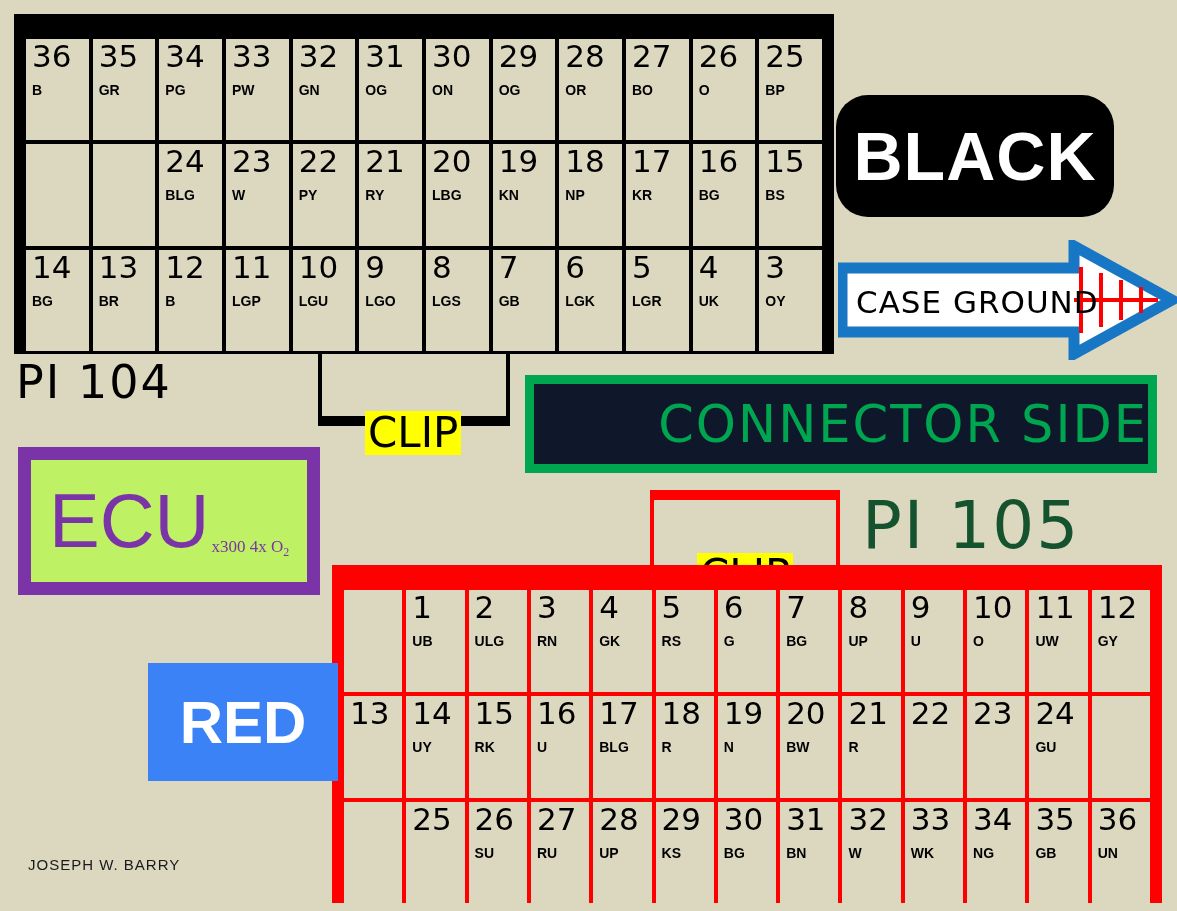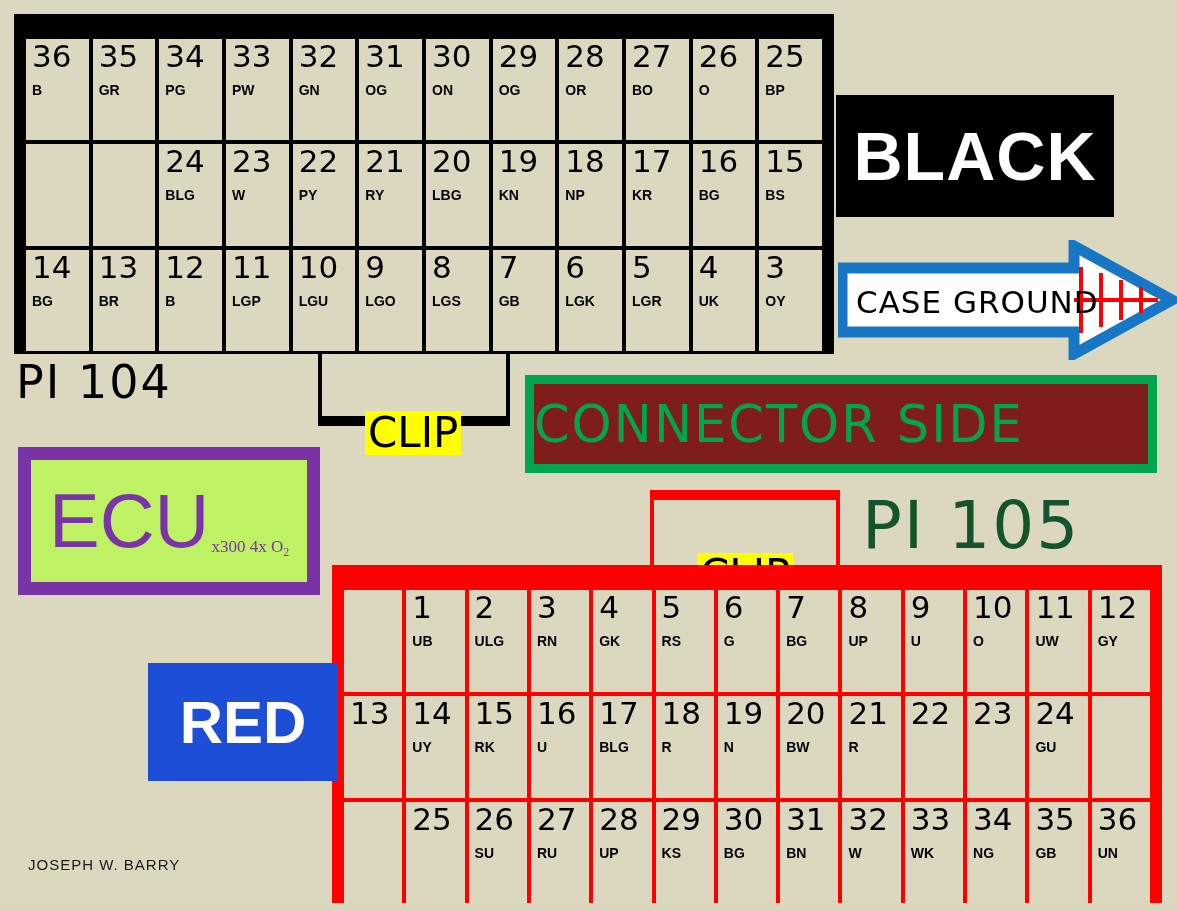--- a/index.html
+++ b/index.html
@@ -94,29 +94,30 @@
     height: 122px;
     background: #000000;
     color: #ffffff;
     font-size: 68px;
     font-weight: bold;
     letter-spacing: 1px;
     display: flex;
     align-items: center;
     justify-content: center;
     font-family: "Liberation Sans", sans-serif;
+    border-radius: 32px;
   }
 
   .label-red {
     position: absolute;
     left: 148px;
     top: 663px;
     width: 190px;
     height: 118px;
-    background: #1d4ed8;
+    background: #3b82f6;
     color: #ffffff;
     font-size: 60px;
     font-weight: bold;
     display: flex;
     align-items: center;
     justify-content: center;
     font-family: "Liberation Sans", sans-serif;
   }
 
   .pi104 {
@@ -209,26 +210,26 @@
   }
   .ecu-sub sub { font-size: 12px; }
 
   
   .connector-side {
     position: absolute;
     left: 525px;
     top: 375px;
     width: 632px;
     height: 98px;
-    background: #7f1d1d;
+    background: #0f172a;
     border: 9px solid #00a550;
     box-sizing: border-box;
     display: flex;
     align-items: center;
-    justify-content: flex-start;
+    justify-content: flex-end;
   }
   .connector-side span {
     color: #00a550;
     font-size: 51px;
     font-family: "DejaVu Sans", sans-serif;
     letter-spacing: 2px;
   }
 
   
   .case-ground {

